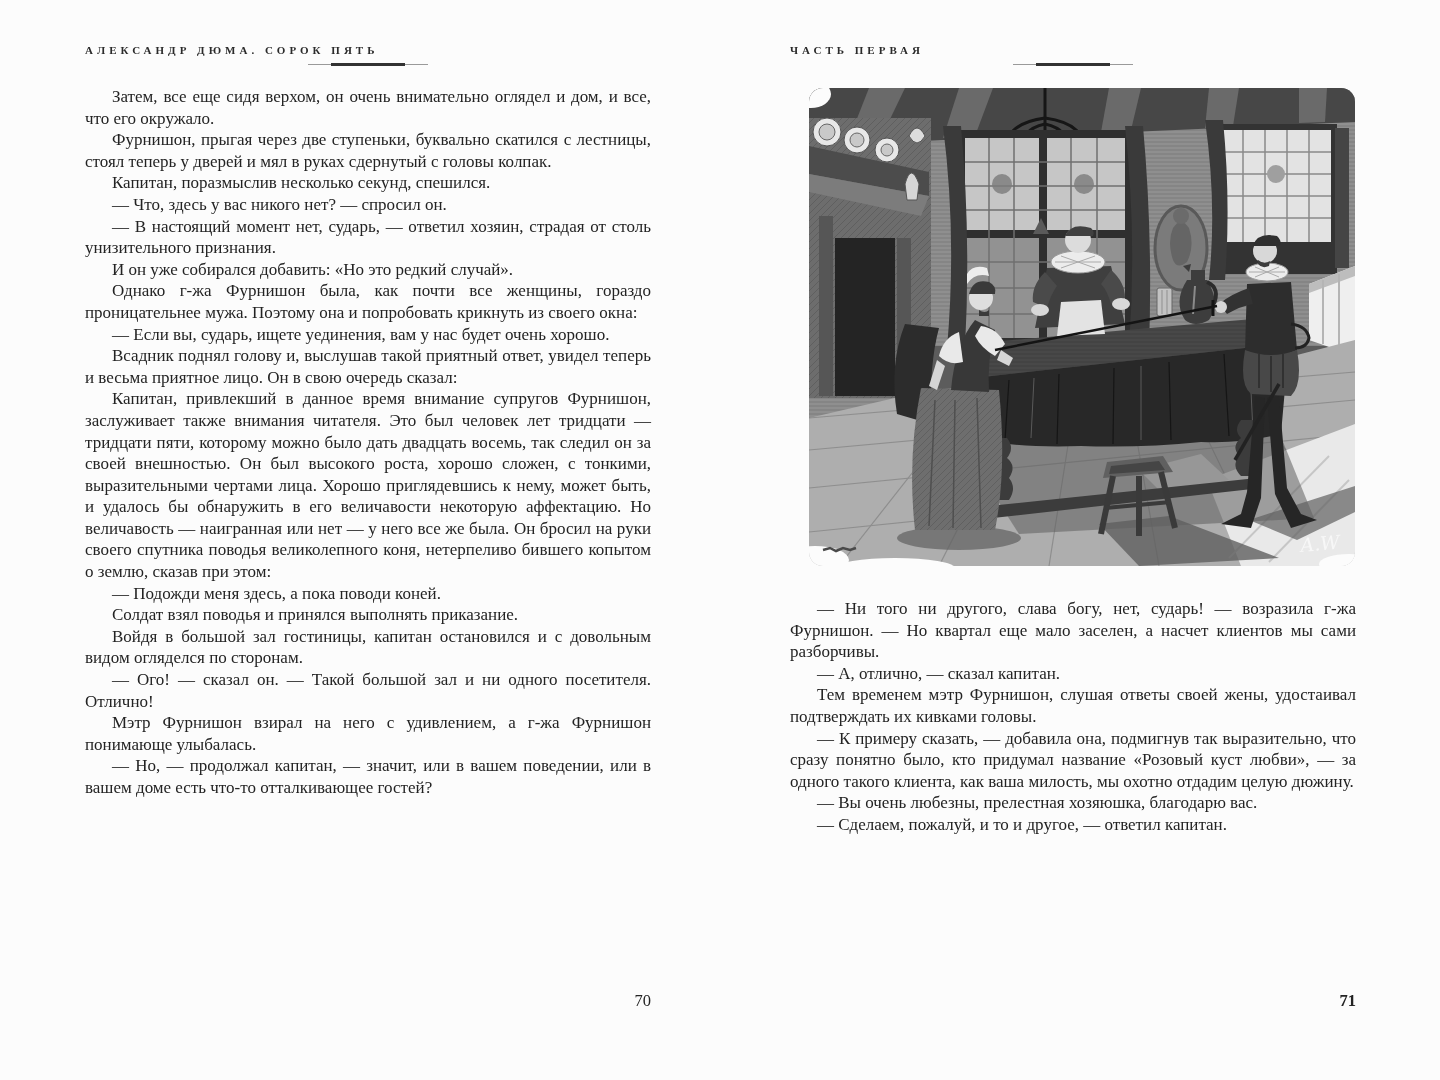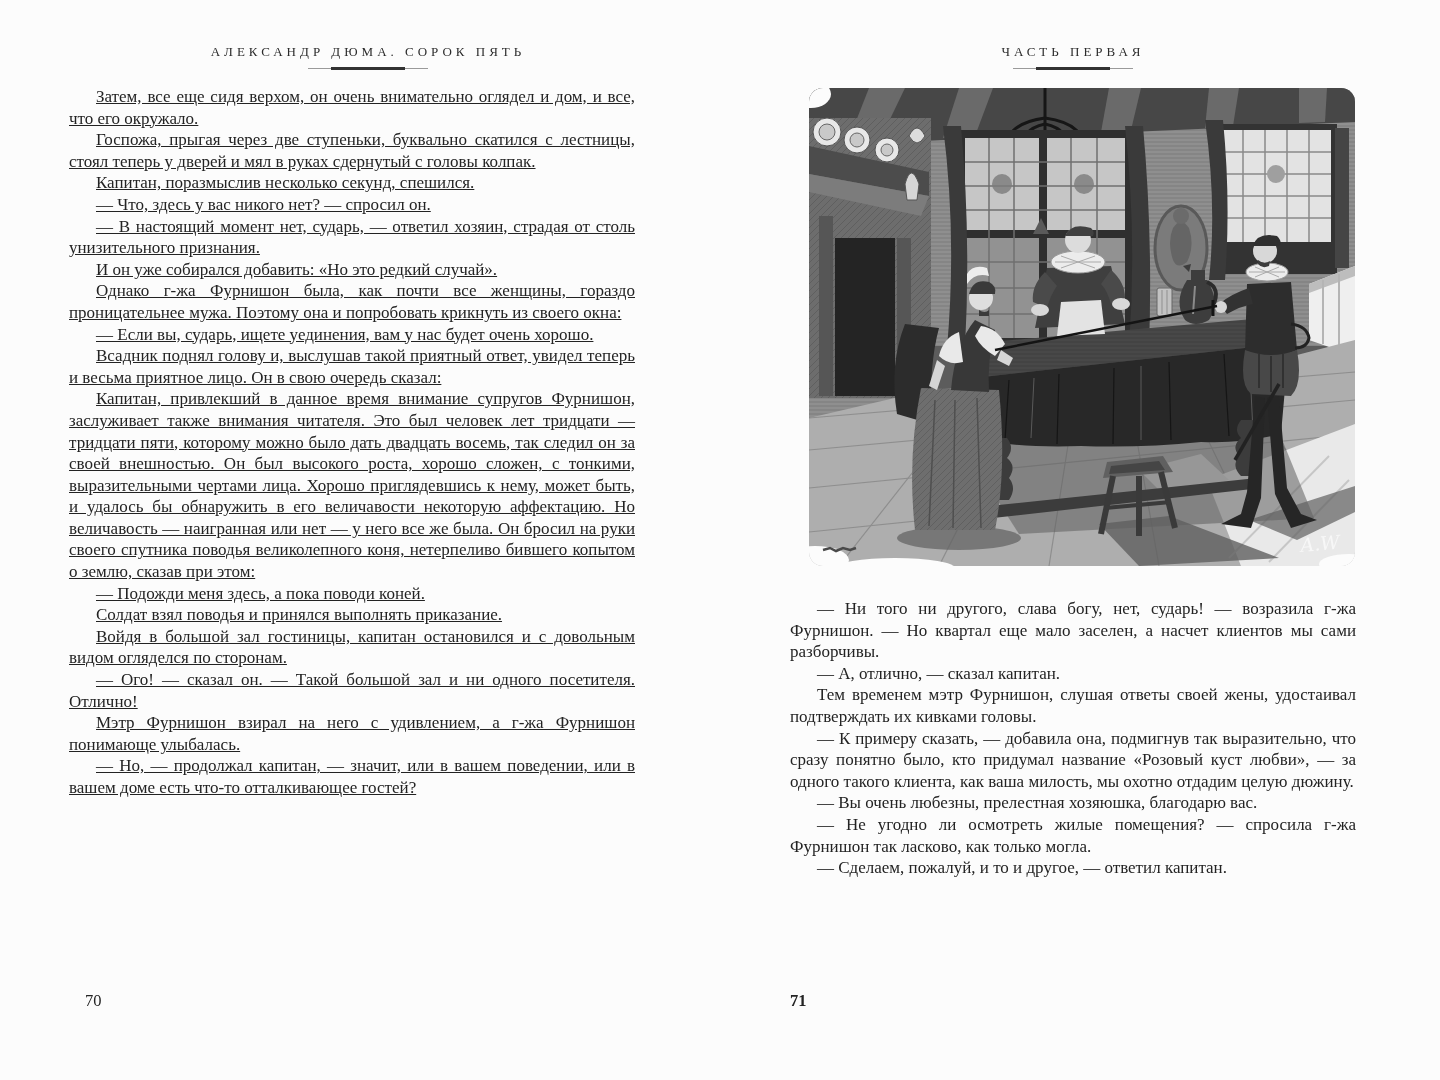--- a/index.html
+++ b/index.html
@@ -2,42 +2,42 @@
 <html><head>
 <meta charset="utf-8">
 <style>
   html,body { margin:0; padding:0; }
   body {
     width:1440px; height:1080px; position:relative; overflow:hidden;
     background:#fcfcfc; color:#232323;
     font-family:"Liberation Serif", serif;
   }
   .runhead {
-    position:absolute; top:44px; text-align:center;
-    font-weight:400; font-size:13px; letter-spacing:4px; color:#2b2b2b;
+    position:absolute; top:44px; text-align:left;
+    font-weight:700; font-size:11px; letter-spacing:4px; color:#2b2b2b;
     white-space:nowrap;
   }
   .runhead .rh-label { display:block; }
   .rh-rule {
     width:120px; height:1px; background:#9a9a9a; margin:8px auto 0; position:relative;
   }
   .rh-rule::after {
     content:""; position:absolute; left:23px; top:-1px; width:74px; height:3px; background:#323232;
   }
   .runhead-left  { left:85px;  width:566px; }
   .runhead-right { left:790px; width:566px; }
   .textcol {
     position:absolute; width:566px;
     font-size:17px; line-height:21.6px; text-align:justify;
   }
   .textcol p { margin:0; text-indent:27px; }
-  .textcol-left  { left:69px;  top:86px;text-decoration:underline;  }
+  .textcol-left  { left:85px;  top:86px;  }
   .textcol-right { left:790px; top:598px; }
   .pageno {
-    position:absolute; top:991px; width:566px; text-align:left; font-size:16.5px; color:#242424;
+    position:absolute; top:991px; width:566px; text-align:right; font-size:16.5px; color:#242424;
   }
   .pageno-left  { left:85px; }
   .pageno-right { left:790px;font-weight:bold; }
   .illustration {
     position:absolute; left:809px; top:88px; width:546px; height:478px;
   }
   .illustration svg { display:block; width:100%; height:100%; }
 </style>
 </head>
 <body>
@@ -48,21 +48,21 @@
 </div>
 
 <div class="runhead runhead-right">
   <span class="rh-label">ЧАСТЬ ПЕРВАЯ</span>
   <div class="rh-rule"></div>
 </div>
 
 <div class="textcol textcol-left">
 
 <p>Затем, все еще сидя верхом, он очень внимательно оглядел и дом, и все, что его окружало.</p>
-    <p>Госпожа, прыгая через две ступеньки, буквально скатился с лестницы, стоял теперь у дверей и мял в руках сдернутый с головы колпак.</p>
+    <p>Фурнишон, прыгая через две ступеньки, буквально скатился с лестницы, стоял теперь у дверей и мял в руках сдернутый с головы колпак.</p>
     <p>Капитан, поразмыслив несколько секунд, спешился.</p>
     <p>— Что, здесь у вас никого нет? — спросил он.</p>
     <p>— В настоящий момент нет, сударь, — ответил хозяин, страдая от столь унизительного признания.</p>
     <p>И он уже собирался добавить: «Но это редкий случай».</p>
     <p>Однако г-жа Фурнишон была, как почти все женщины, гораздо проницательнее мужа. Поэтому она и попробовать крикнуть из своего окна:</p>
     <p>— Если вы, сударь, ищете уединения, вам у нас будет очень хорошо.</p>
     <p>Всадник поднял голову и, выслушав такой приятный ответ, увидел теперь и весьма приятное лицо. Он в свою очередь сказал:</p>
     <p>Капитан, привлекший в данное время внимание супругов Фурнишон, заслуживает также внимания читателя. Это был человек лет тридцати — тридцати пяти, которому можно было дать двадцать восемь, так следил он за своей внешностью. Он был высокого роста, хорошо сложен, с тонкими, выразительными чертами лица. Хорошо приглядевшись к нему, может быть, и удалось бы обнаружить в его величавости некоторую аффектацию. Но величавость — наигранная или нет — у него все же была. Он бросил на руки своего спутника поводья великолепного коня, нетерпеливо бившего копытом о землю, сказав при этом:</p>
     <p>— Подожди меня здесь, а пока поводи коней.</p>
     <p>Солдат взял поводья и принялся выполнять приказание.</p>
@@ -345,18 +345,17 @@
 </svg>
 </div>
 
 <div class="textcol textcol-right">
 
 <p>— Ни того ни другого, слава богу, нет, сударь! — возразила г-жа Фурнишон. — Но квартал еще мало заселен, а насчет клиентов мы сами разборчивы.</p>
     <p>— А, отлично, — сказал капитан.</p>
     <p>Тем временем мэтр Фурнишон, слушая ответы своей жены, удостаивал подтверждать их кивками головы.</p>
     <p>— К примеру сказать, — добавила она, подмигнув так выразительно, что сразу понятно было, кто придумал название «Розовый куст любви», — за одного такого клиента, как ваша милость, мы охотно отдадим целую дюжину.</p>
     <p>— Вы очень любезны, прелестная хозяюшка, благодарю вас.</p>
-    <p>— Не угодно ли осмотреть жилые помещения? — спросила г-жа Фурнишон так ласково, как только могла.</p>
     <p>— Сделаем, пожалуй, и то и другое, — ответил капитан.</p>
   </div>
 
 <div class="pageno pageno-left">70</div>
 <div class="pageno pageno-right">71</div>
 
 </body></html>

